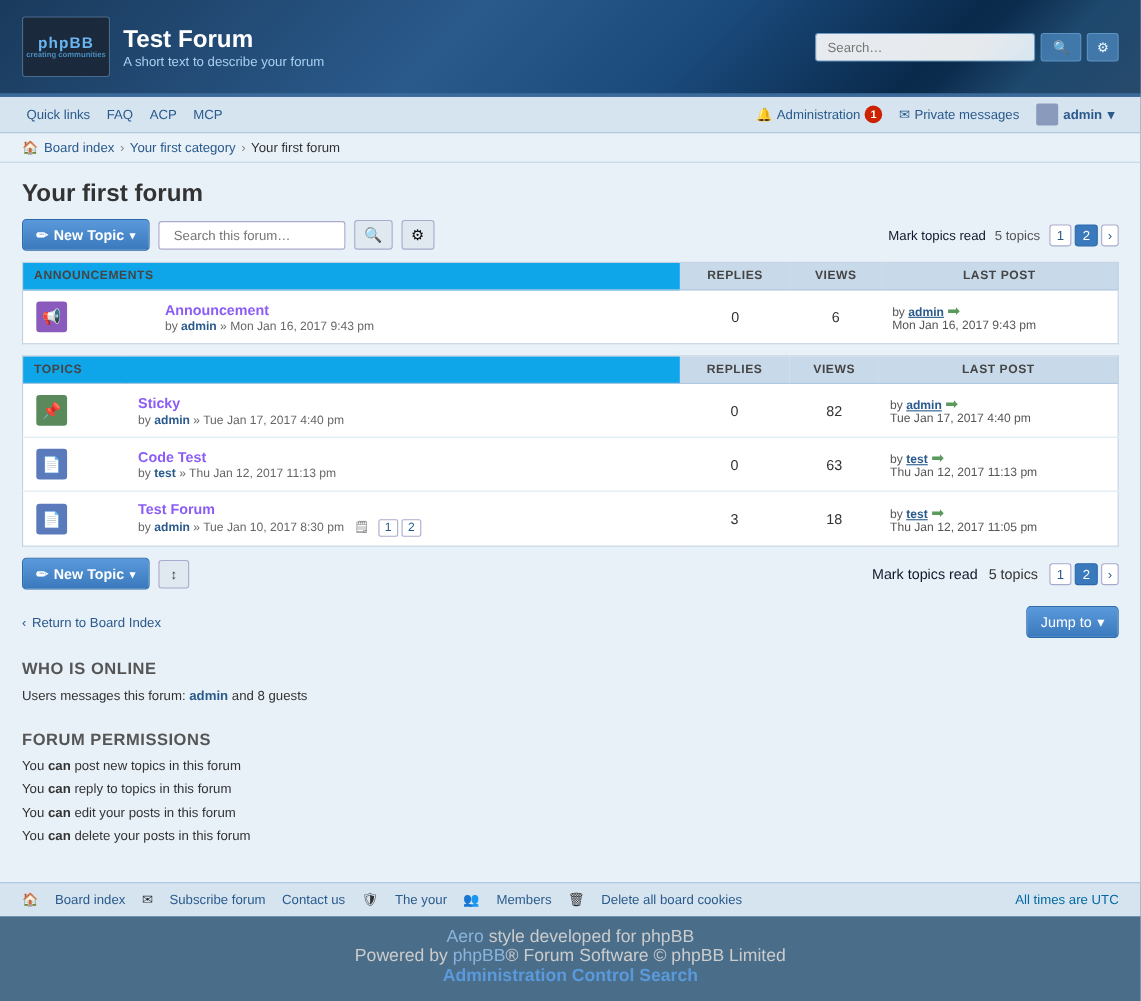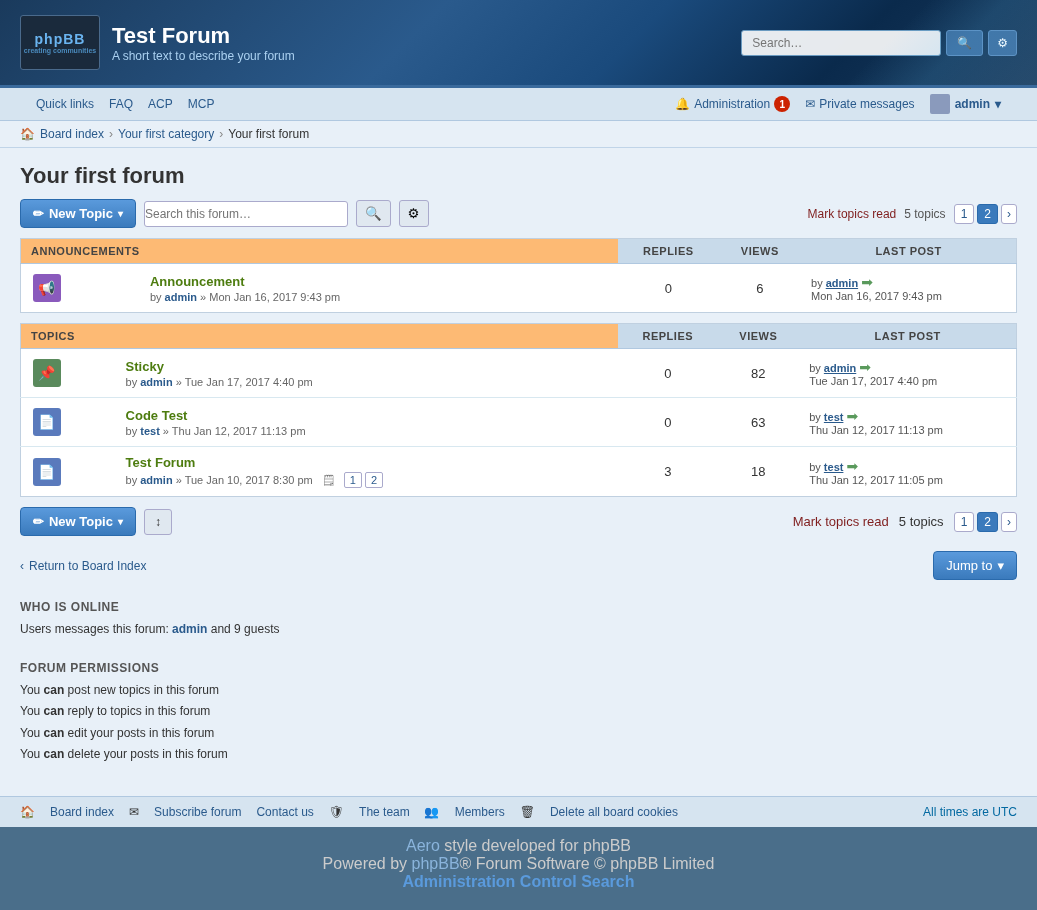--- a/index.html
+++ b/index.html
@@ -91,21 +91,21 @@
       border-radius: 3px;
       color: #fff;
       cursor: pointer;
       font-size: 12px;
     }
 
     
     .nav-bar {
       background: #d6e4f0;
       border-bottom: 1px solid #b0c8e0;
-      padding: 6px 36px;
+      padding: 6px 24px;
       display: flex;
       align-items: center;
       justify-content: space-between;
     }
     .nav-left { display: flex; align-items: center; gap: 15px; }
     .nav-item {
       color: #2a5a8c;
       text-decoration: none;
       font-size: 12px;
       cursor: pointer;
@@ -193,42 +193,42 @@
       border-radius: 4px;
       color: #fff;
       font-size: 13px;
       font-weight: bold;
       cursor: pointer;
     }
     .new-topic-btn .arrow-down {
       font-size: 10px;
     }
     .search-forum-input {
-      padding: 5px 0;
+      padding: 5px 13px;
       border: 1px solid #aac;
       border-radius: 3px;
       font-size: 12px;
-      width: 204px;
+      width: 170px;
       color: #999;
     }
     .search-icon-btn {
       padding: 5px 8px;
       background: #e0e8f0;
       border: 1px solid #aac;
       border-radius: 3px;
       cursor: pointer;
     }
     .adv-search-icon-btn {
       padding: 5px 8px;
       background: #e0e8f0;
       border: 1px solid #aac;
       border-radius: 3px;
       cursor: pointer;
     }
-    .mark-read-link { color: #7f1d1d; text-decoration: none; }
+    .mark-read-link { color: #0f172a; text-decoration: none; }
     .pagination { display: flex; align-items: center; gap: 3px; }
     .page-num {
       padding: 2px 6px;
       border: 1px solid #aac;
       border-radius: 3px;
       background: #fff;
       color: #2a5a8c;
       cursor: pointer;
       font-size: 12px;
     }
@@ -262,21 +262,21 @@
       padding: 6px 10px;
       text-align: left;
       font-size: 11px;
       font-weight: bold;
       color: #444;
       text-transform: uppercase;
       letter-spacing: 0.5px;
       border-bottom: 1px solid #b0c8e0;
     }
     .forum-table thead th.section-header {
-      background: #fdba74;
+      background: #0ea5e9;
       color: #444;
     }
     .forum-table thead th:first-child {
       width: 60%;
     }
     .forum-table thead th.replies-col,
     .forum-table thead th.views-col,
     .forum-table thead th.lastpost-col {
       text-align: center;
     }
@@ -310,21 +310,21 @@
     }
     .topic-icon-img.announce {
       background: #8a5abc;
     }
     .topic-icon-img.sticky {
       background: #5a8a5c;
     }
     .topic-icon-img.normal {
       background: #5a7abc;
     }
-    .topic-info a { color: #4d7c0f; text-decoration: none; font-weight: bold; font-size: 13px; }
+    .topic-info a { color: #8b5cf6; text-decoration: none; font-weight: bold; font-size: 13px; }
     .topic-info .by-line { color: #666; font-size: 11px; margin-top: 2px; }
     .topic-info .by-line a { color: #2a5a8c; font-weight: bold; font-size: 11px; }
     .replies-cell, .views-cell { text-align: center; font-size: 13px; }
     .lastpost-cell { font-size: 11px; color: #555; }
     .lastpost-cell a { color: #2a5a8c; font-weight: bold; }
     .lastpost-cell .go-icon { color: #5a9a5c; font-size: 14px; }
 
     .pagination-numbers {
       display: inline-flex;
       gap: 3px;
@@ -379,21 +379,21 @@
       color: #fff;
       font-size: 13px;
       cursor: pointer;
     }
 
     
     .info-section {
       margin-bottom: 15px;
     }
     .info-section-title {
-      font-size: 12px;
+      font-size: 15px;
       font-weight: bold;
       text-transform: uppercase;
       color: #555;
       margin-bottom: 5px;
       letter-spacing: 0.5px;
       margin-top: 20px;
     }
     .info-section p { font-size: 12px; color: #333; line-height: 1.8; }
     .info-section p a { color: #2a5a8c; font-weight: bold; text-decoration: none; }
     .info-section strong { font-weight: bold; }
@@ -669,21 +669,21 @@
       <span>Jump to</span>
       <span>▾</span>
     </button>
   </div>
 
   <div class="info-section">
     <div class="info-section-title">WHO IS ONLINE</div>
     <p>
       <span>Users messages this forum:</span>
       <a href="#">admin</a>
-      <span>and 9 guests</span>
+      <span>and 8 guests</span>
     </p>
   </div>
 
   <div class="info-section">
     <div class="info-section-title">FORUM PERMISSIONS</div>
     <p>You <strong>can</strong> post new topics in this forum</p>
     <p>You <strong>can</strong> reply to topics in this forum</p>
     <p>You <strong>can</strong> edit your posts in this forum</p>
     <p>You <strong>can</strong> delete your posts in this forum</p>
   </div>
@@ -691,21 +691,21 @@
 </div>
 
 <div class="site-footer">
   <div class="footer-left">
     <span>🏠</span>
     <a class="footer-link" href="#">Board index</a>
     <span>✉</span>
     <a class="footer-link" href="#">Subscribe forum</a>
     <a class="footer-link" href="#">Contact us</a>
     <span>🛡</span>
-    <a class="footer-link" href="#">The team</a>
+    <a class="footer-link" href="#">The your</a>
     <span>👥</span>
     <a class="footer-link" href="#">Members</a>
     <span>🗑</span>
     <a class="footer-link" href="#">Delete all board cookies</a>
   </div>
   <div class="footer-right">All times are UTC</div>
 </div>
 
 <div class="powered-by">
   <span>

